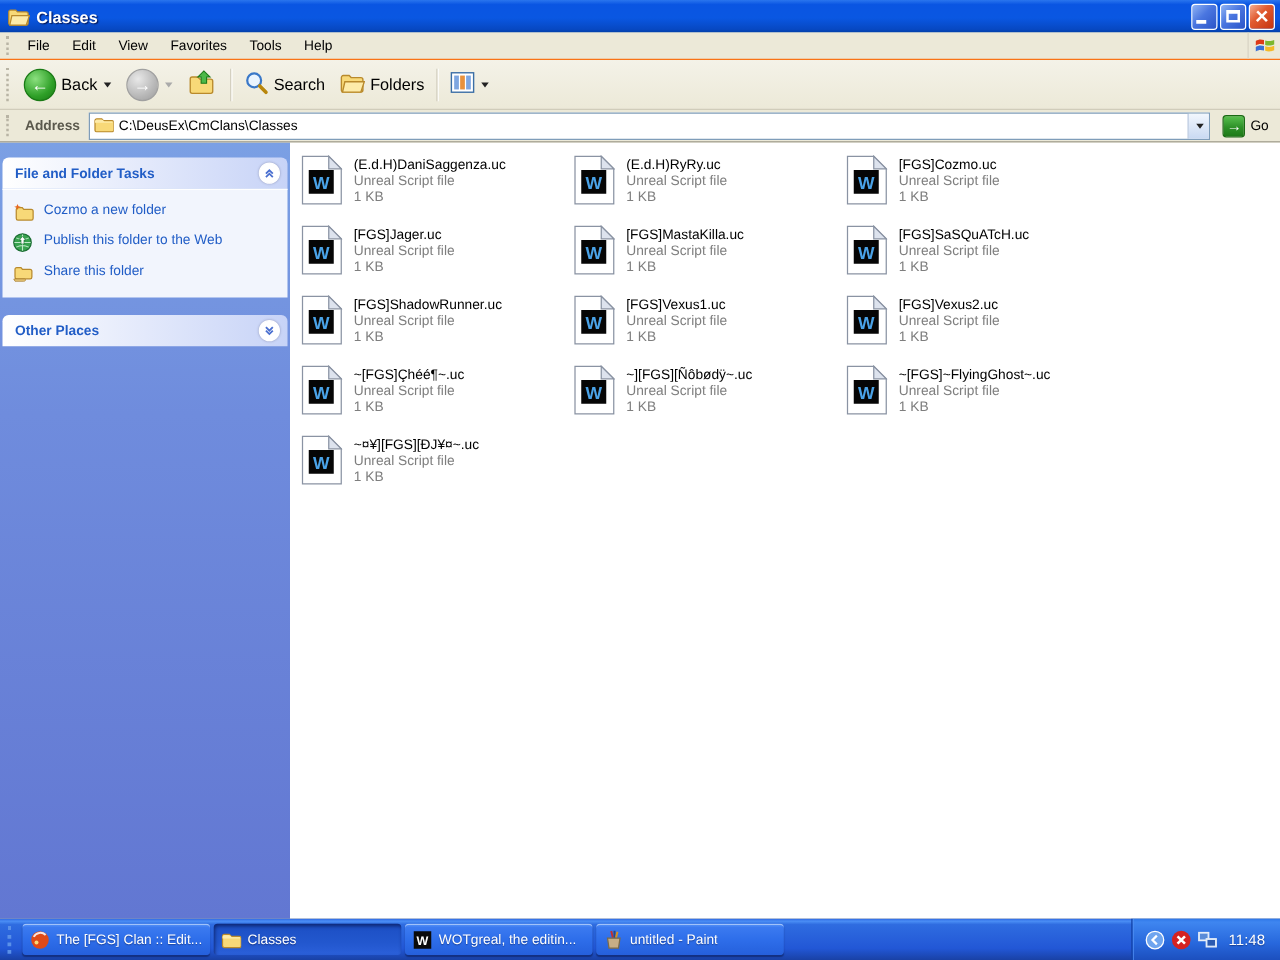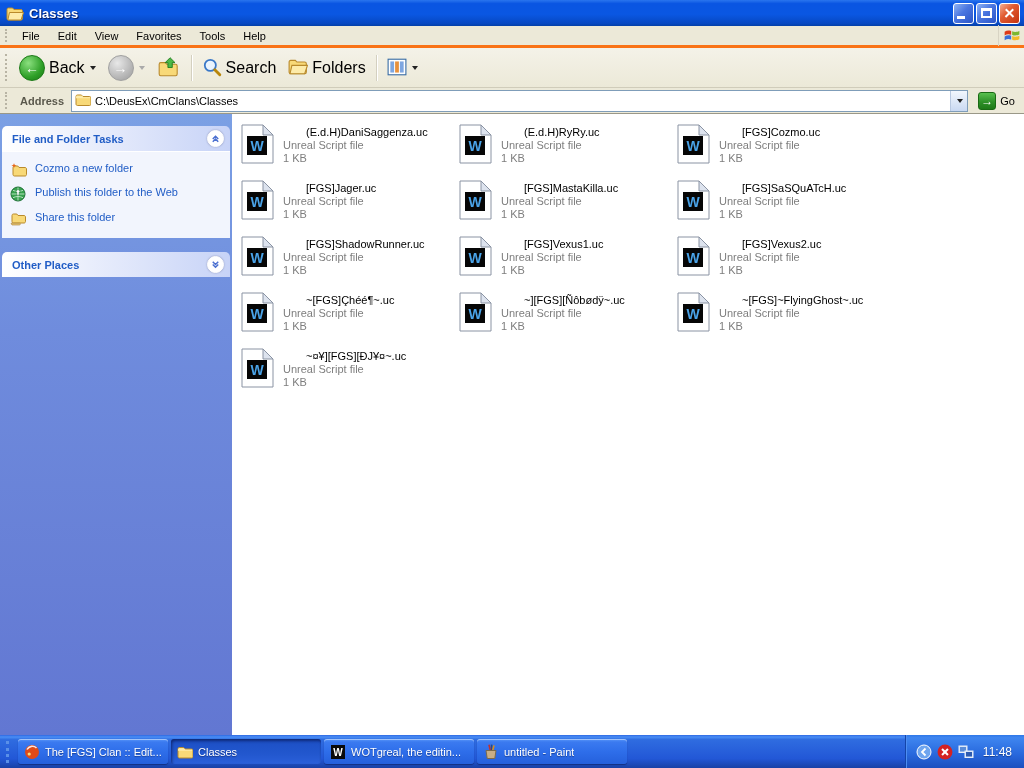--- a/index.html
+++ b/index.html
@@ -20,30 +20,30 @@
   .wbtn { width:21px; height:21px; border:1px solid #fff; border-radius:3px; position:relative; cursor:pointer; padding:0; }
   .wbtn.min,.wbtn.max { background:linear-gradient(135deg,#8FB3F4 0%,#4A76E0 45%,#2B55C8 100%); }
   .wbtn.close { background:linear-gradient(135deg,#F2A castle 0%); }
   .wbtn.close { background:linear-gradient(135deg,#F5AE92 0%,#E15C32 40%,#C5330E 100%); }
   .glyph-min { position:absolute; left:3px; bottom:4px; width:8px; height:3px; background:#fff; }
   .glyph-max { position:absolute; left:4px; top:4px; width:11px; height:10px; border:2px solid #fff; border-top-width:3px; }
   .glyph-x1,.glyph-x2 { position:absolute; left:4px; top:8px; width:11px; height:2.4px; background:#fff; }
   .glyph-x1 { transform:rotate(45deg); } .glyph-x2 { transform:rotate(-45deg); }
 
   
-  .menubar { height:22px; display:flex; align-items:center; background:#ECE9D8; border-bottom:3px solid #f97316; padding-left:2px; }
+  .menubar { height:22px; display:flex; align-items:center; background:#ECE9D8; border-bottom:1px solid #f97316; padding-left:2px; }
   .drag-handle { width:5px; height:70%; border-left:2px dotted #B8B4A4; margin:0 3px; }
   .menu-item { padding:3px 9px; color:#000; cursor:default; }
   .menubar-spacer { flex:1; }
   .ms-logo { width:26px; height:21px; display:flex; align-items:center; justify-content:center; border-left:1px solid #d8d4c4; }
 
   
   .toolbar { height:40px; display:flex; align-items:center; background:linear-gradient(180deg,#F4F2E8,#ECE9D8); border-bottom:1px solid #D0CCBA; padding-left:2px; }
   .tb-btn { display:flex; align-items:center; gap:4px; padding:3px 6px; border-radius:3px; cursor:pointer; }
-  .tb-label { font-size:16px; color:#000; }
+  .tb-label { font-size:13px; color:#000; }
   .caret { width:0; height:0; border-left:3.5px solid transparent; border-right:3.5px solid transparent; border-top:4px solid #222; margin-left:1px; }
   .caret.disabled { border-top-color:#aaa; }
   .tb-sep { width:1px; height:26px; background:#D4D0C0; margin:0 4px; box-shadow:1px 0 0 #fff; }
   .circ { width:26px; height:26px; border-radius:50%; display:flex; align-items:center; justify-content:center; }
   .circ.back { background:radial-gradient(circle at 35% 30%,#8BE07F,#2FA028 60%,#187814); border:1px solid #1A7A16; }
   .circ.fwd { background:radial-gradient(circle at 35% 30%,#E8E8E8,#B8B8B8 60%,#9A9A9A); border:1px solid #A0A0A0; }
   .arrow-w { color:#fff; font-weight:bold; font-size:14px; line-height:1; }
 
   
   .addressbar { height:26px; display:flex; align-items:center; background:#ECE9D8; border-bottom:1px solid #9A9888; padding:0 4px 0 2px; gap:5px; }
@@ -66,21 +66,21 @@
   .task-item { display:flex; gap:7px; margin-bottom:9px; cursor:pointer; align-items:flex-start; }
   .task-item:last-child { margin-bottom:0; }
   .task-ico { width:18px; flex:none; display:flex; }
   .task-label { color:#215DC6; line-height:13px; }
 
   .content { flex:1; background:#fff; padding:8px 0 0 8px; }
   .tiles { display:grid; grid-template-columns:repeat(3,218px); grid-auto-rows:56px; }
   .tile { display:flex; gap:9px; align-items:flex-start; cursor:default; padding-top:2px; }
   .fico { width:34px; height:40px; flex:none; }
   .finfo { display:flex; flex-direction:column; line-height:13px; padding-top:2px; }
-  .fname { color:#000;margin-left:23px; }
+  .fname { color:#000; }
   .ftype,.fsize { color:#7E7E7E; }
 
   
   .taskbar { position:absolute; left:0; bottom:0; width:1024px; height:33px;
     background:linear-gradient(180deg,#2E68E2 0%,#4A8EF5 6%,#2F6CE0 14%,#2257D6 72%,#1941A5 100%);
     display:flex; align-items:center; }
   .start-btn { height:33px; width:110px; border-radius:0 14px 14px 0; cursor:pointer;
     background:linear-gradient(180deg,#71C56B 0%,#3C9A36 45%,#2E8428 80%,#1E6A1A 100%);
     box-shadow:2px 0 4px rgba(0,0,30,.4); display:flex; align-items:center; justify-content:center; gap:6px; }
   .start-text { color:#fff; font-weight:bold; font-style:italic; font-size:17px; text-shadow:1px 1px 2px rgba(0,0,0,.5); }

